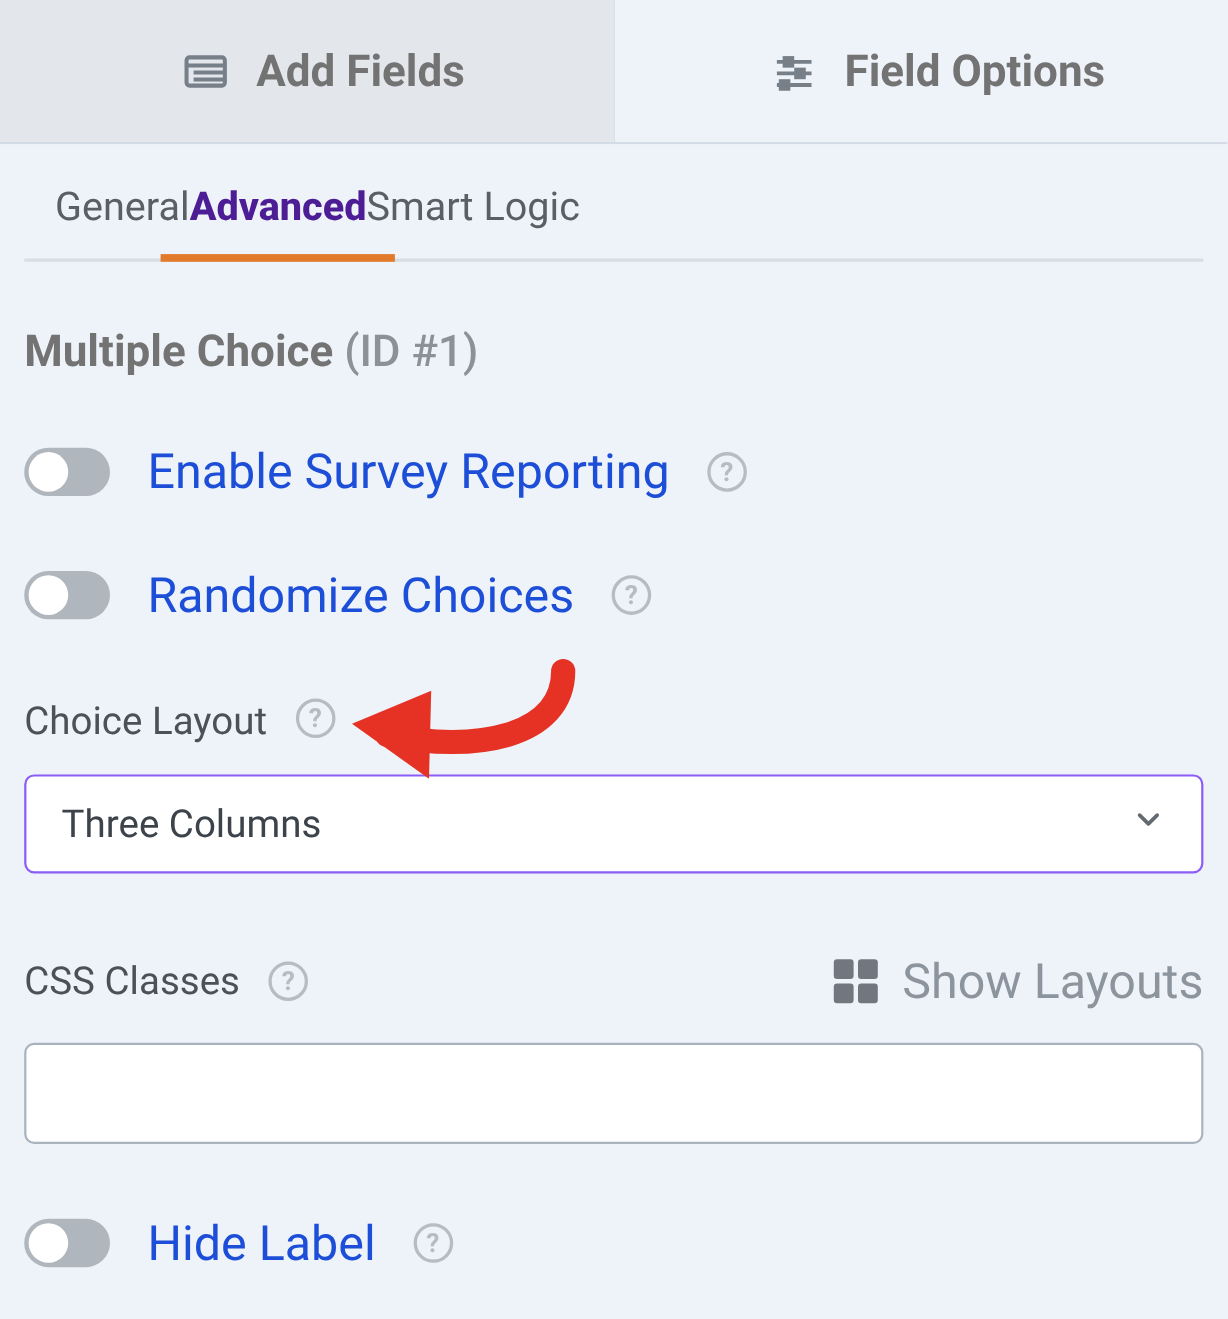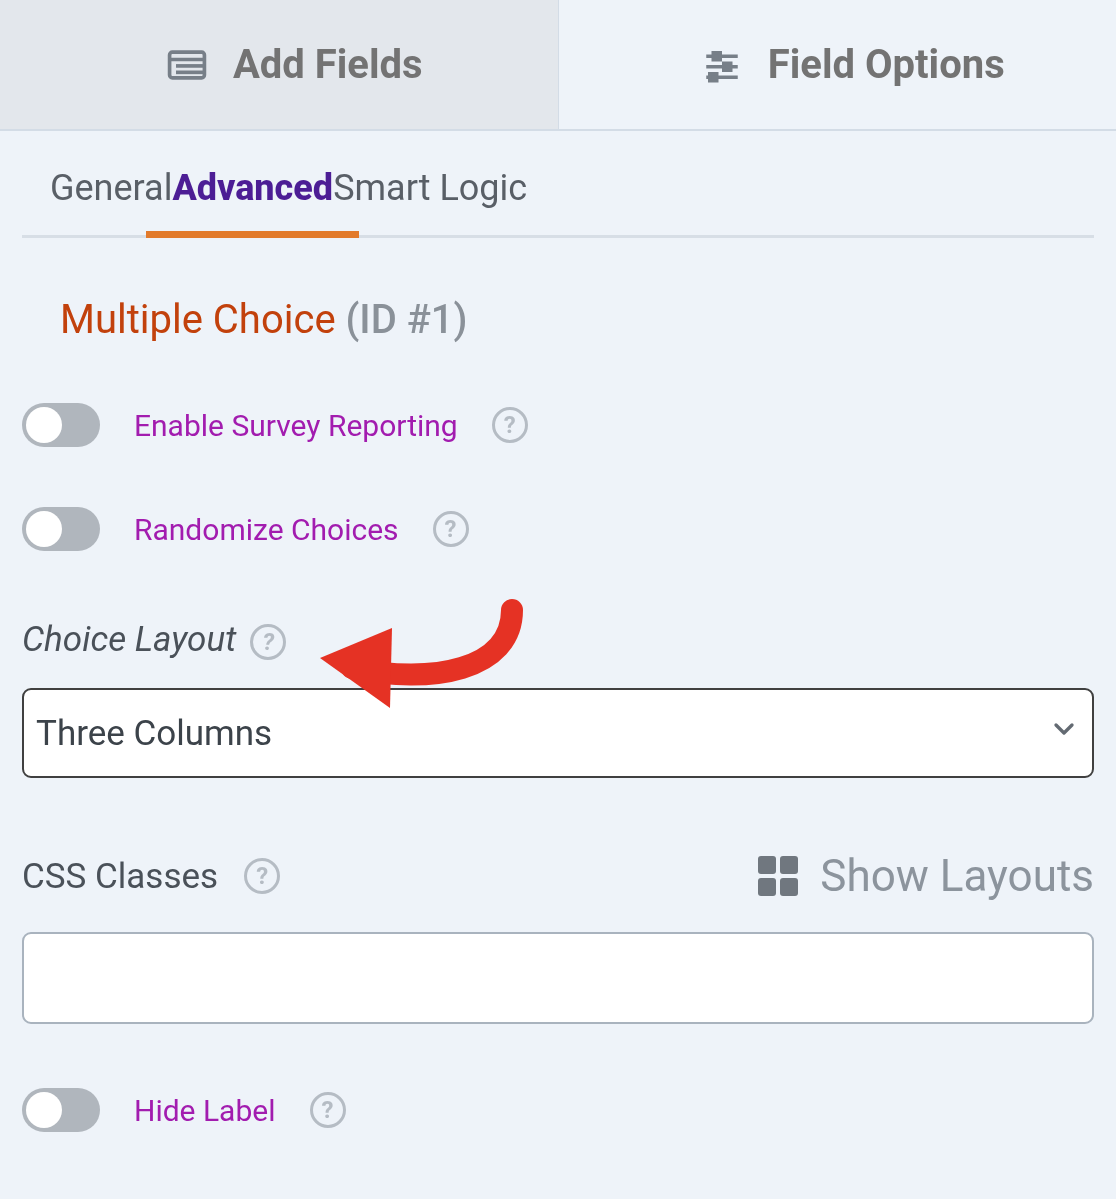--- a/index.html
+++ b/index.html
@@ -70,21 +70,21 @@
     left: -26px; right: -26px; bottom: -3px;
     height: 7px;
     background: #e27a2b;
   }
 
   
   .field-title {
     margin-top: 58px;
     font-size: 40px;
   }
-  .field-title .name { font-weight: 400; color: #c2410c; margin-left: 38px; }
+  .field-title .name { font-weight: 700; color: #737373; }
   .field-title .id   { color: #8a9199; font-weight: 500; }
 
   
   .opt-row {
     display: flex;
     align-items: center;
     gap: 34px;
     margin-top: 60px;
   }
   .toggle {
@@ -95,58 +95,57 @@
     flex-shrink: 0;
   }
   .toggle .knob {
     position: absolute;
     top: 4px; left: 4px;
     width: 36px; height: 36px;
     border-radius: 50%;
     background: #fff;
   }
   .opt-label {
-    font-size: 30px;
-    color: #a21caf;
+    font-size: 44px;
+    color: #1d4ed8;
   }
   .help {
     width: 36px; height: 36px;
     border: 3px solid #b5bcc4;
     border-radius: 50%;
     color: #b5bcc4;
     display:flex; align-items:center; justify-content:center;
     font-size: 24px;
     font-weight: 700;
     flex-shrink:0;
   }
 
   
   .section-label {
     display:flex;
-    align-items:flex-end;
-    gap: 14px;
+    align-items:flex-start;
+    gap: 26px;
     margin-top: 68px;
     font-size: 35px;
     color: #4a5159;
     position: relative;
-    font-style: italic;
   }
 
   
   .select {
     margin-top: 28px;
     width: 100%;
     height: 90px;
     background: #ffffff;
-    border: 2px solid #404040;
+    border: 2px solid #8b5cf6;
     border-radius: 9px;
     display:flex;
     align-items:center;
     justify-content: space-between;
-    padding: 0 12px;
+    padding: 0 32px;
     font-size: 35px;
     color: #3c434a;
   }
   .chev {
     color: #636a72;
   }
 
   
   .css-row {
     display:flex;

